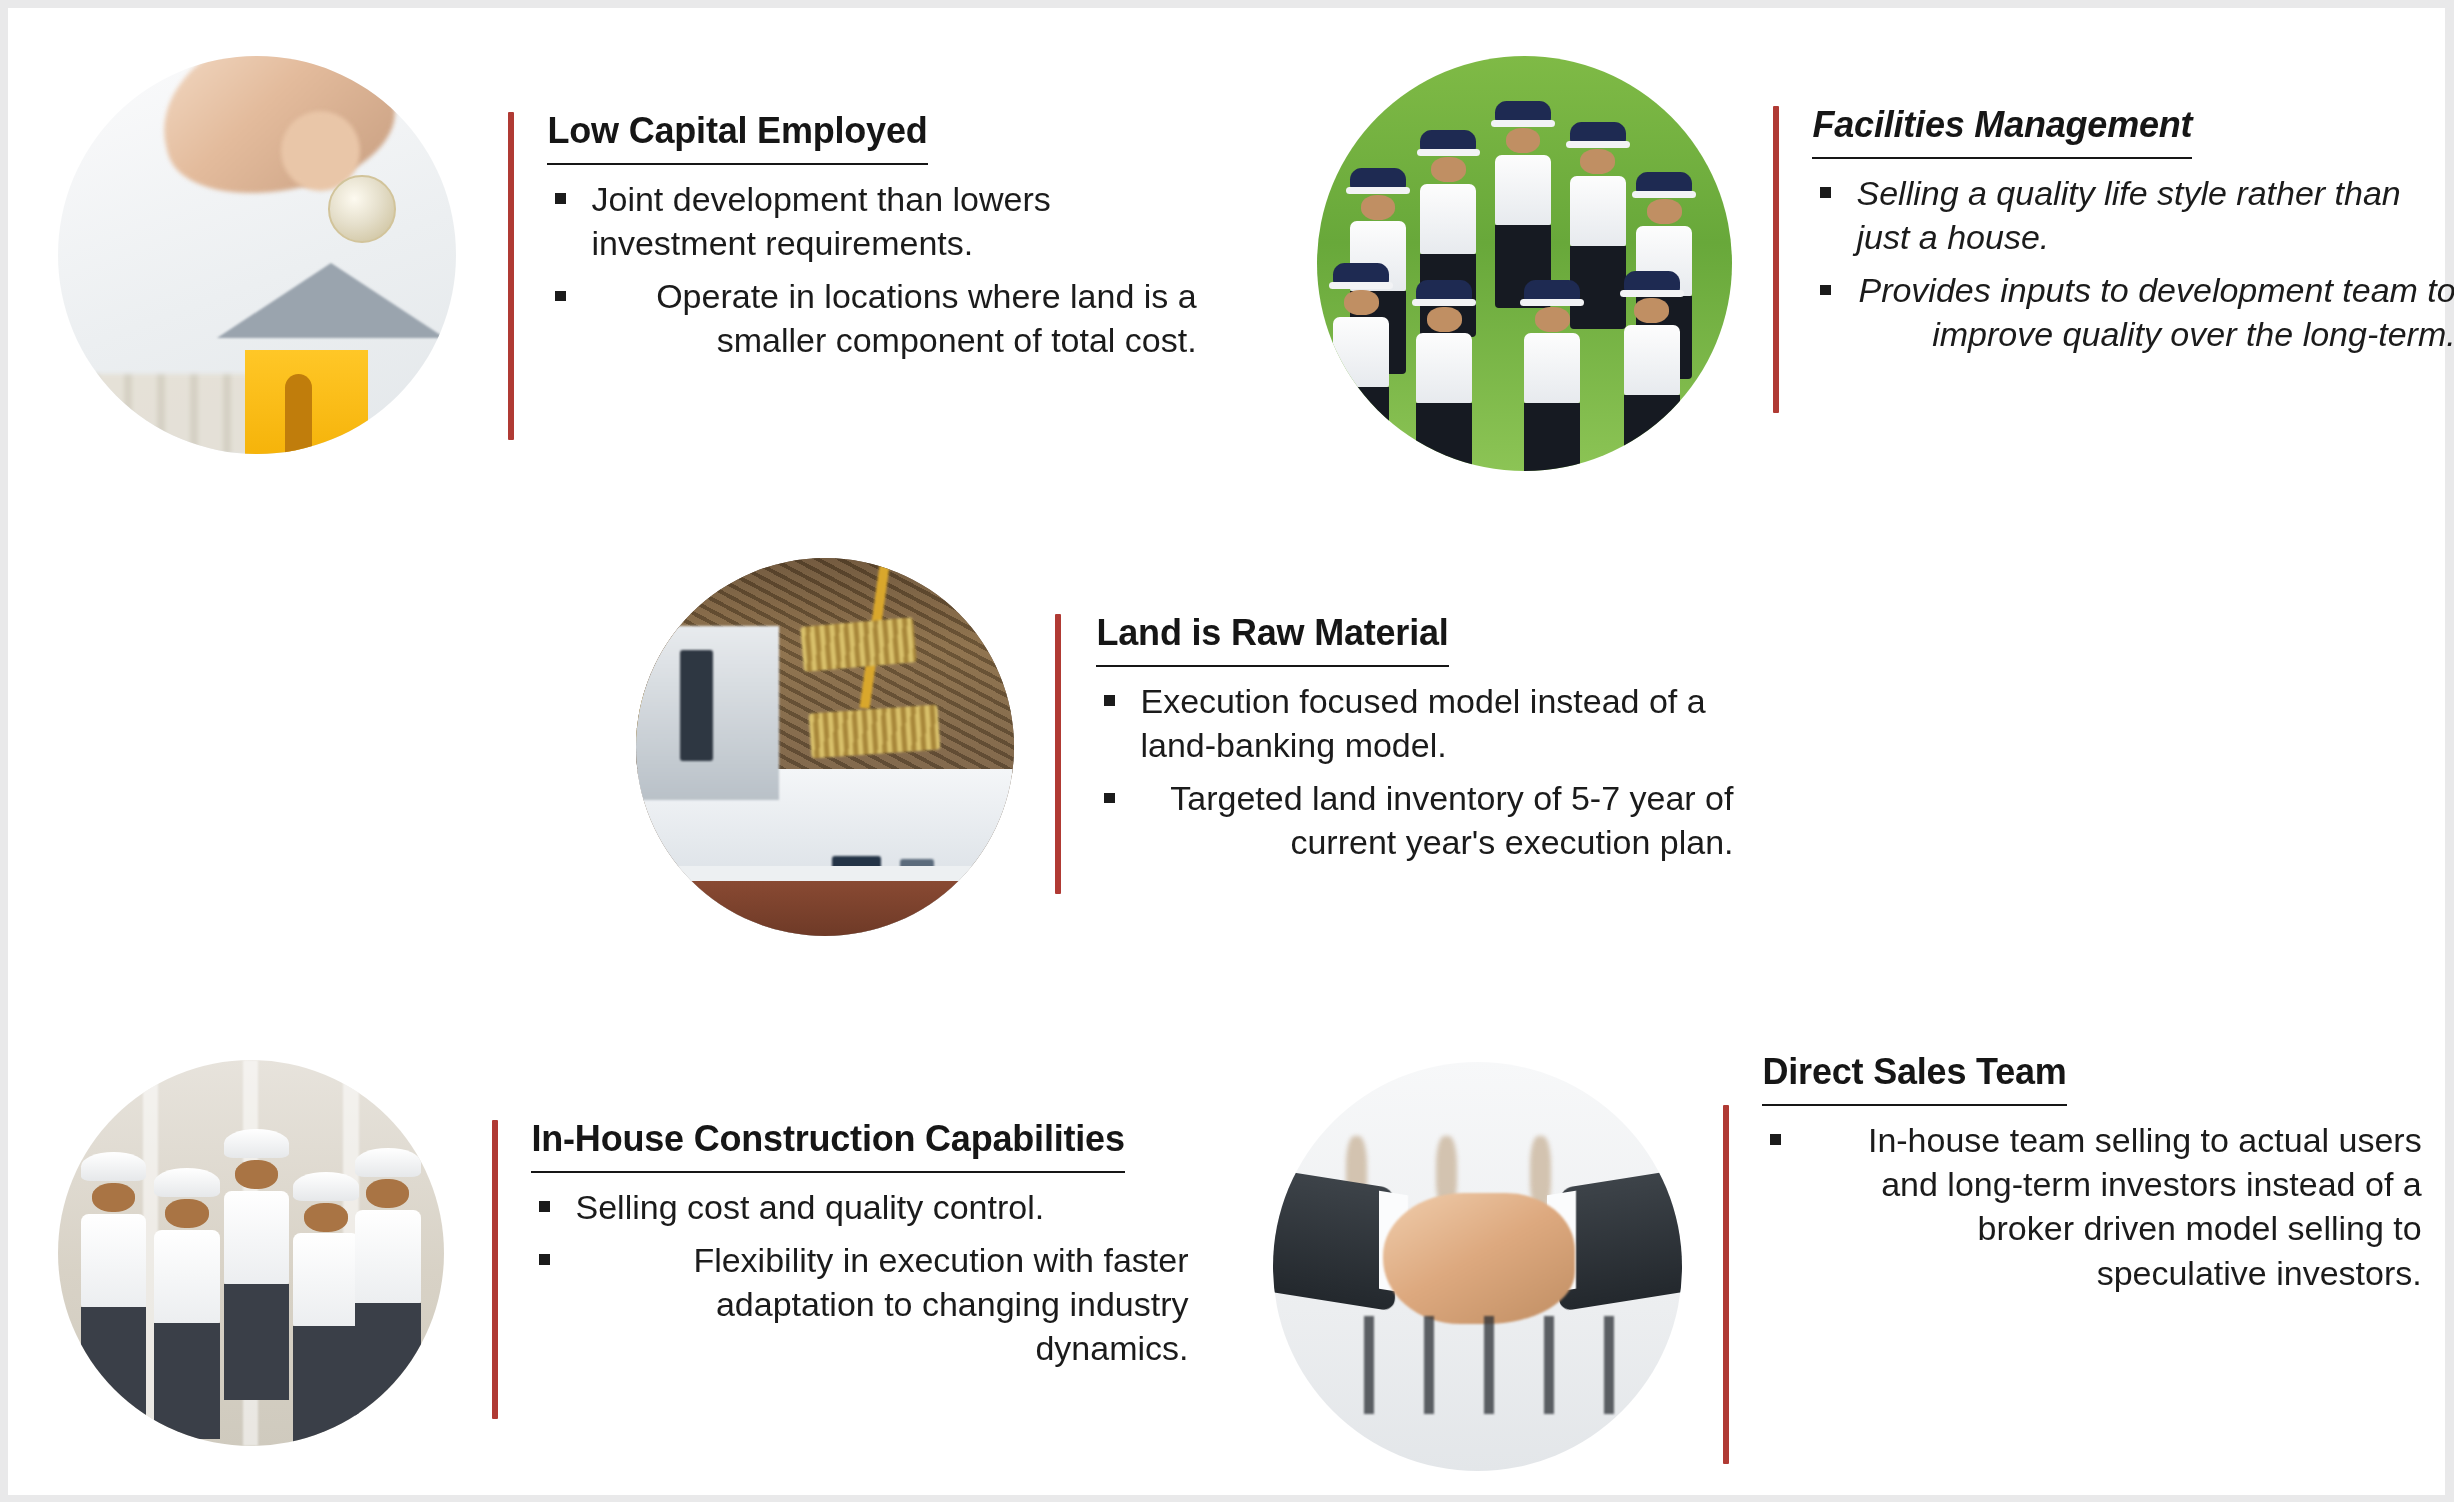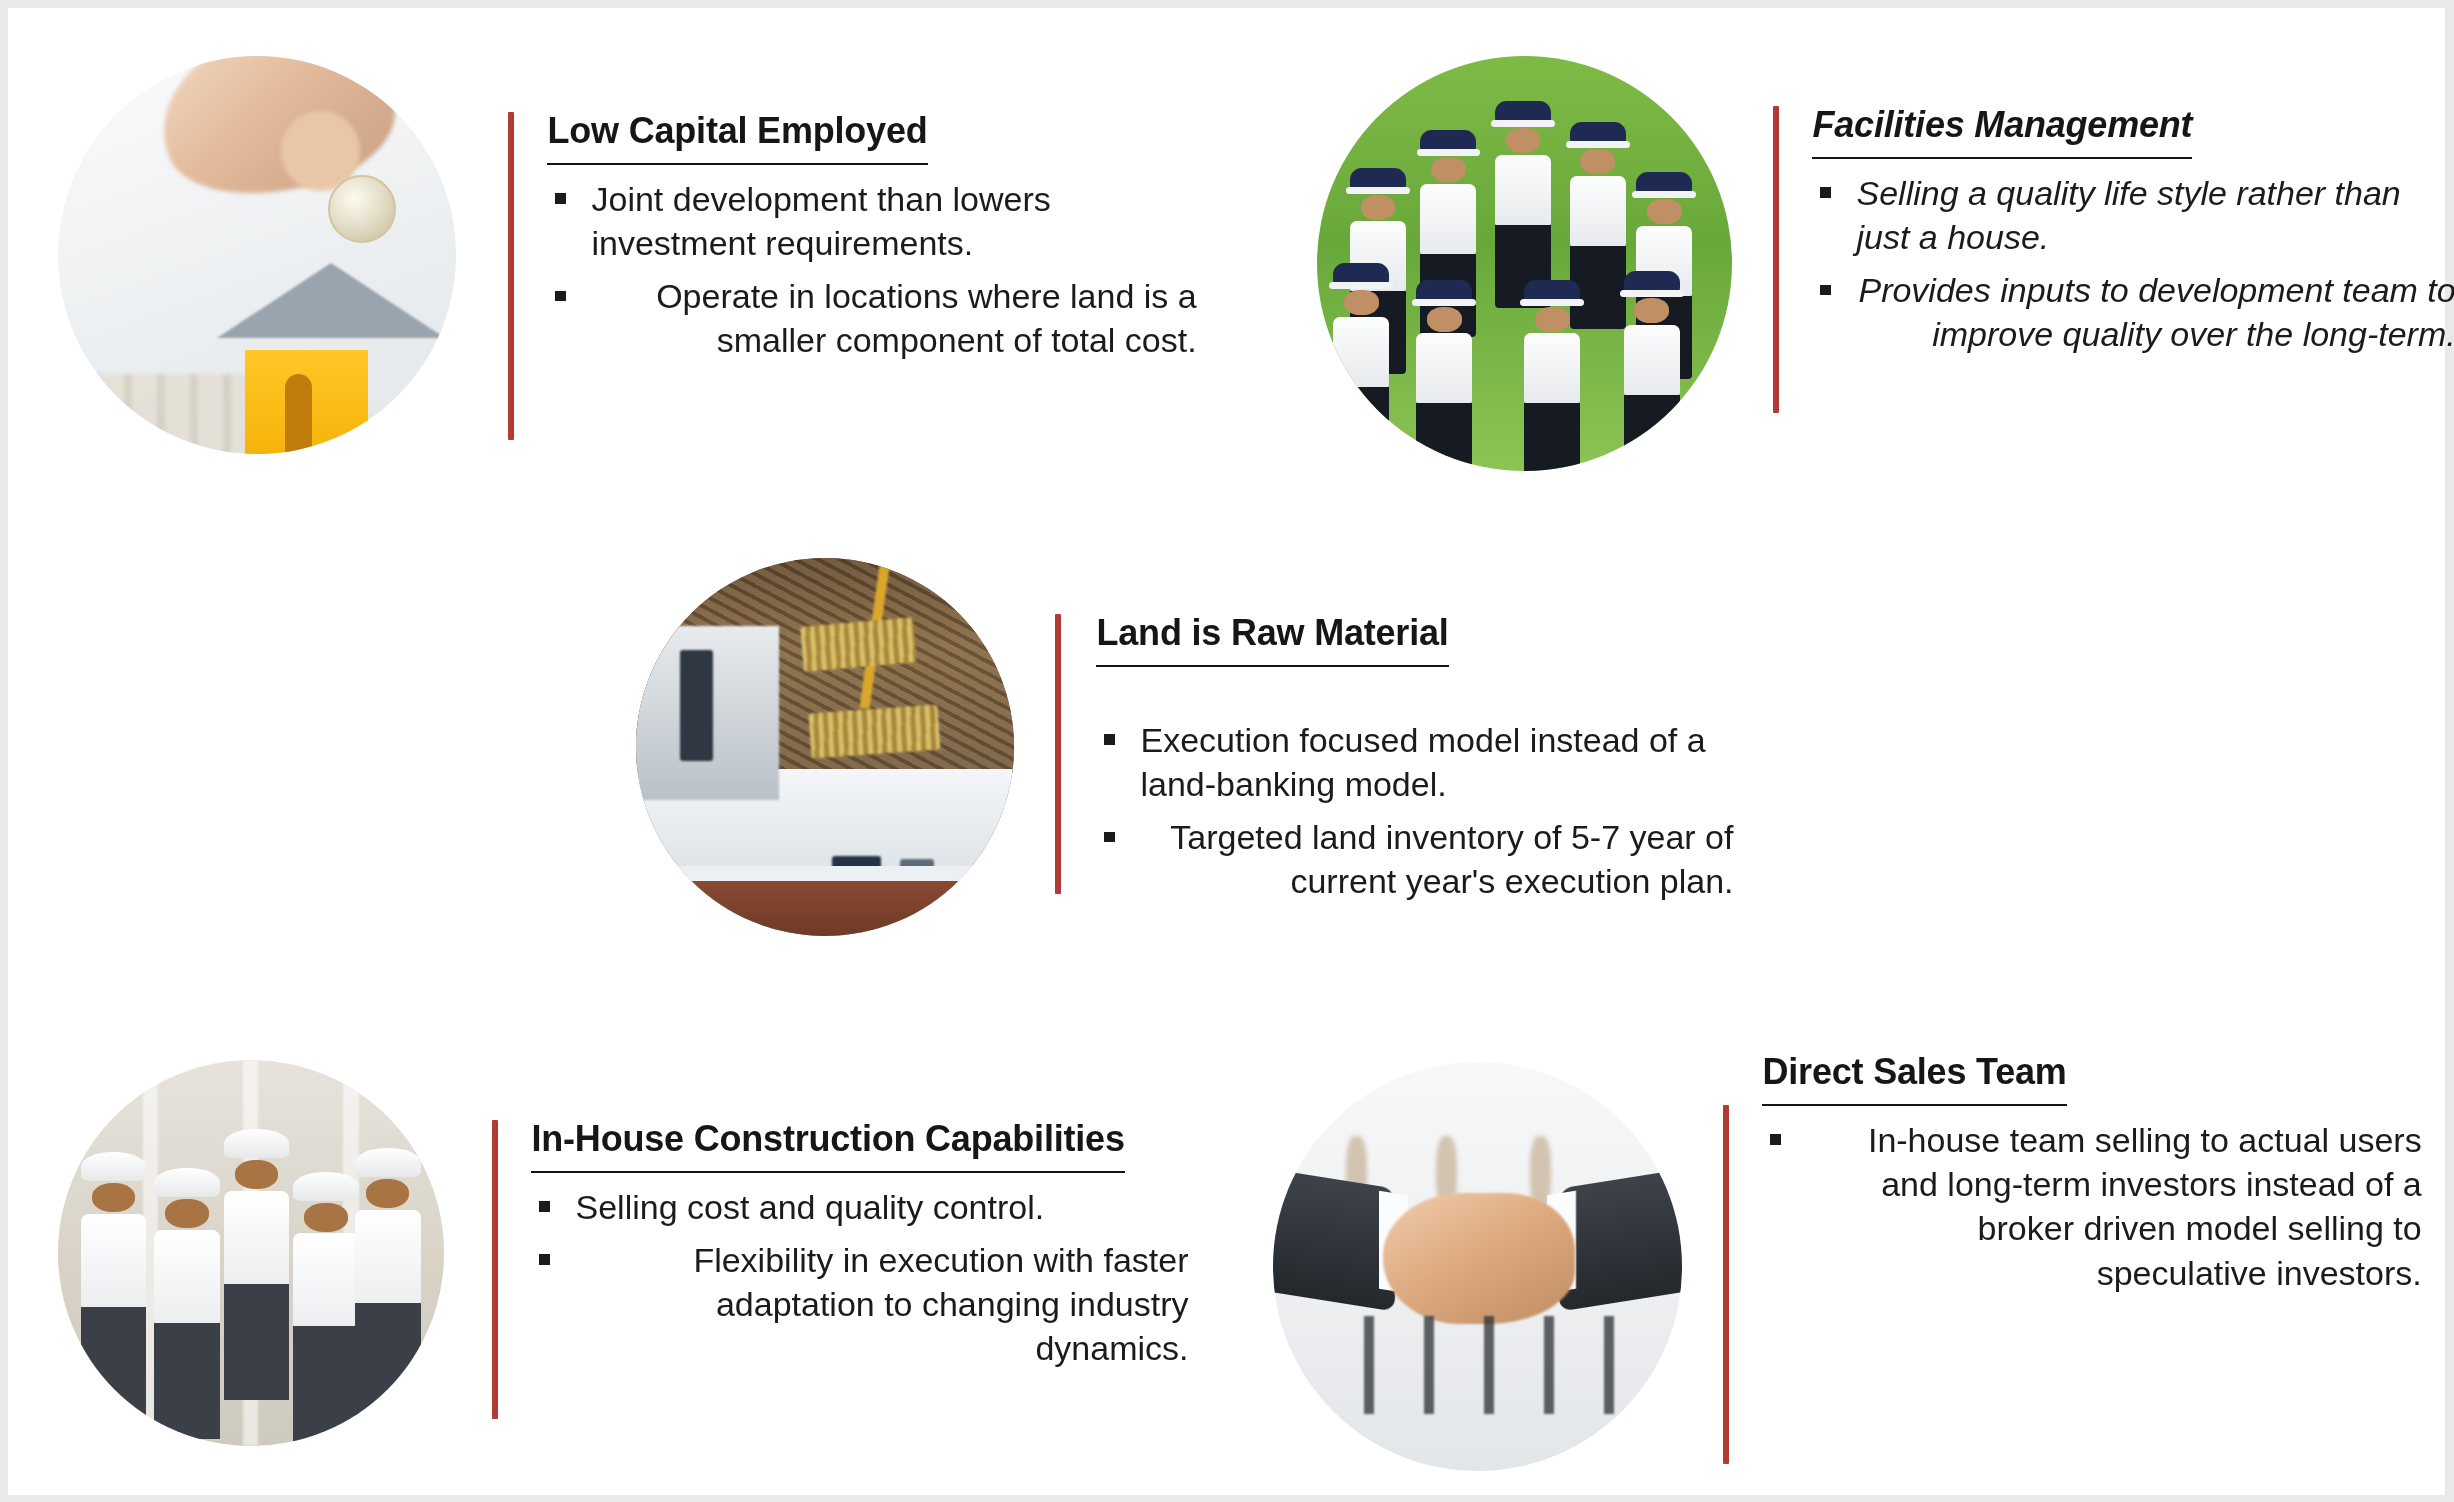--- a/index.html
+++ b/index.html
@@ -347,21 +347,21 @@
           <div class="lab1"></div>
           <div class="lab2"></div>
           <div class="bench"></div>
         </div>
         <div class="inset"></div>
       </div>
     </div>
     <div class="accent" style="height:280px; margin-left:41px; margin-top:56px;"></div>
     <div class="content" style="margin-left:35px; margin-top:56px;">
       <div class="card-title">Land is Raw Material</div>
-      <ul class="bullets" style="max-width:637px;margin-top:39px;">
+      <ul class="bullets" style="max-width:637px;">
         <li>Execution focused model instead of a land-banking model.</li>
         <li>Targeted land inventory of 5-7 year of current year's execution plan.</li>
       </ul>
     </div>
   </div>
 
   <div class="card" style="left:50px; top:1052px; width:1149px;">
     <div class="media" style="width:386px; height:386px;">
       <div class="photo ph-crew">
         <div class="col" style="left:22%"></div>

